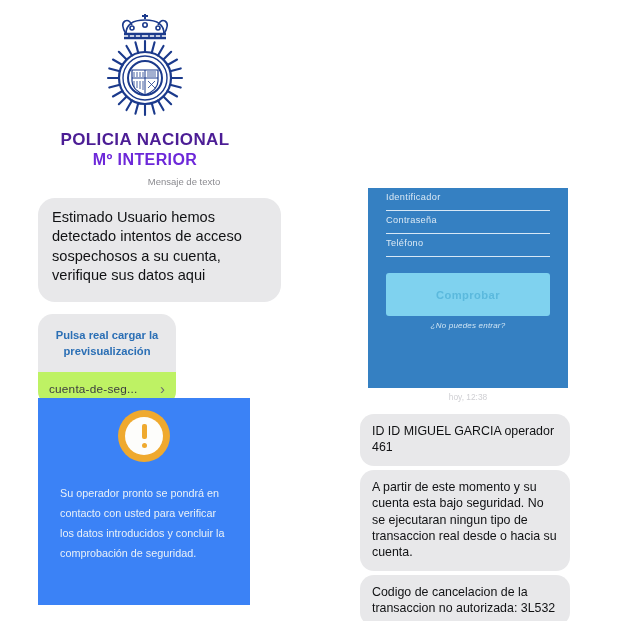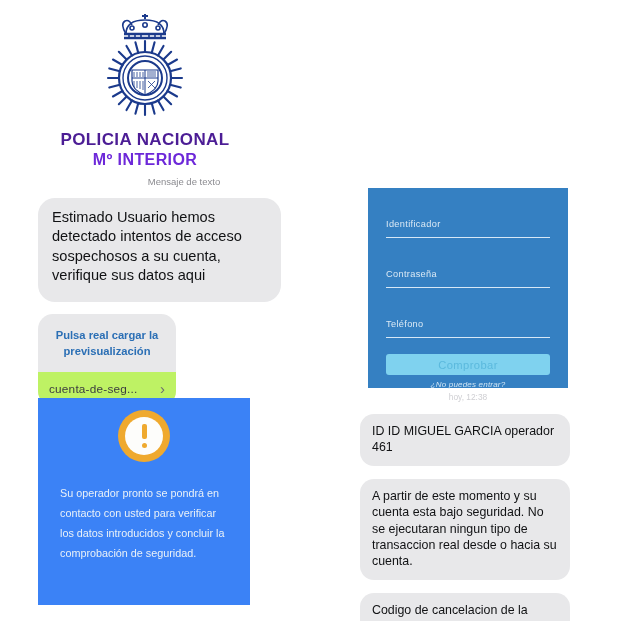--- a/index.html
+++ b/index.html
@@ -180,44 +180,45 @@
   #login-form {
     position: absolute;
     left: 368px;
     top: 188px;
     width: 200px;
     height: 200px;
     background: #3580c2;
   }
   .field {
     margin: 0 18px;
-    padding-top: 31px;
+    padding-top: 4px;
   }
   .field-label {
     color: #dbe9f5;
     font-size: 9.2px;
     letter-spacing: 0.35px;
     padding-bottom: 8px;
   }
   .field-line {
     height: 1px;
     background: #d7e8f6;
     width: 100%;
   }
   #submit-button {
     margin: 16px 18px 0 18px;
-    height: 21px;
+    height: 43px;
     background: #7fd2ef;
     border-radius: 3px;
     display: flex;
     align-items: center;
     justify-content: center;
     color: #5bb9dd;
     font-size: 11.2px;
     letter-spacing: 0.4px;
+    font-weight: bold;
   }
   #forgot-link {
     text-align: center;
     margin-top: 5px;
     color: #cfe4f4;
     font-size: 8px;
     font-style: italic;
     letter-spacing: 0.2px;
   }
   #form-timestamp {
@@ -236,21 +237,21 @@
     left: 360px;
     top: 414px;
     width: 210px;
   }
   #right-thread .bubble-in {
     max-width: 200px;
     font-size: 12.4px;
     line-height: 1.32;
     padding: 9px 12px 10px 12px;
     border-radius: 14px;
-    margin-bottom: 13px;
+    margin-bottom: 4px;
   }
 </style>
 </head>
 <body>
 
 <div id="police-header">
   <div id="emblem-wrap">
     <svg viewBox="0 0 118 118" width="118" height="118" aria-hidden="true">
       <g fill="none" stroke="#1b3a8c" stroke-width="1.6">
 

